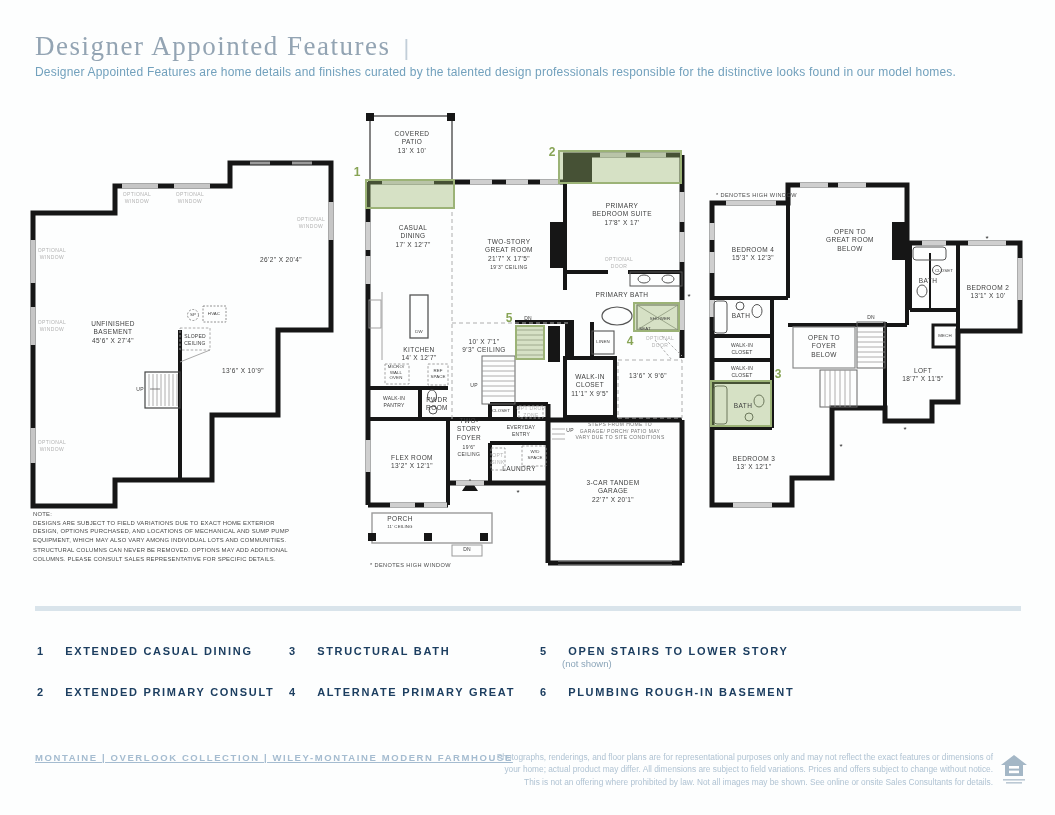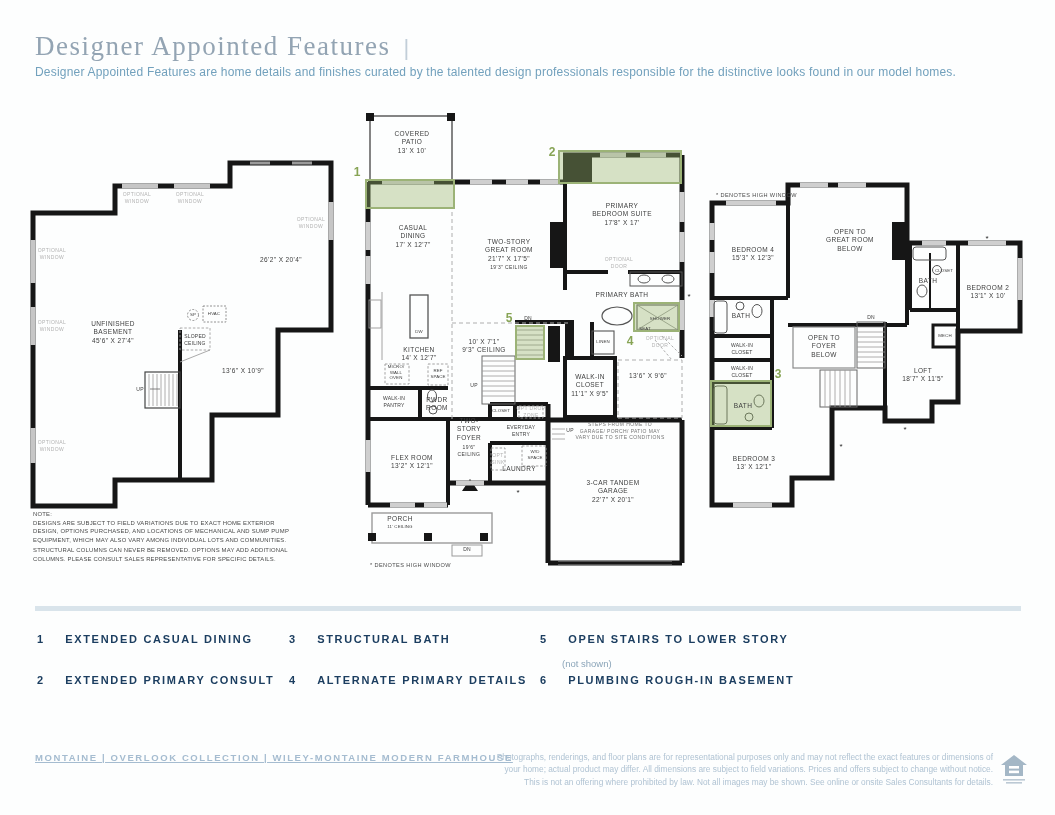--- a/index.html
+++ b/index.html
@@ -24,21 +24,21 @@
   .note{position:absolute;font-size:5.9px;line-height:1.45;color:#4a4a4a;letter-spacing:0.2px;white-space:pre-line;}
   .denotes{position:absolute;font-size:5.6px;color:#4a4a4a;letter-spacing:0.4px;}
   .ast{position:absolute;transform:translate(-50%,-50%);font-size:8px;color:#222;}
   
   .hl{position:absolute;background:rgba(150,180,106,0.38);border:2px solid #9cb377;box-sizing:border-box;}
   .callout-num{position:absolute;transform:translate(-50%,-50%);font-size:12px;font-weight:bold;color:#87a455;}
   
   .rule{position:absolute;left:35px;top:606px;width:986px;height:5px;background:#d9e4eb;}
   .legend-item{position:absolute;display:flex;gap:22px;align-items:baseline;}
   .legend-num{font-size:11px;font-weight:bold;color:#1c3e60;}
-  .legend-label{font-size:11px;font-weight:bold;color:#1c3e60;letter-spacing:1.7px;}
+  .legend-label{font-size:11px;font-weight:bold;color:#1c3e60;letter-spacing:1.7px;margin-top:12px;}
   .legend-note{position:absolute;font-size:9.5px;color:#8ba5b9;}
   
   .footer-left{position:absolute;left:35px;top:752px;color:#a5bcd0;}
   .footer-left div{font-size:9.5px;font-weight:bold;letter-spacing:1.6px;margin-bottom:4px;text-decoration:underline;}
   .footer-right{position:absolute;right:62px;top:751px;font-size:8.3px;color:#b0c3d3;
                 text-align:right;line-height:1.5;white-space:pre-line;}
   .eho{position:absolute;left:999px;top:753px;}
 </style>
 </head>
 <body>
@@ -350,21 +350,21 @@
   <div class="legend-item" style="left:37px;top:674px">
     <span class="legend-num">2</span>
     <span class="legend-label">EXTENDED PRIMARY CONSULT</span>
   </div>
   <div class="legend-item" style="left:289px;top:633px">
     <span class="legend-num">3</span>
     <span class="legend-label">STRUCTURAL BATH</span>
   </div>
   <div class="legend-item" style="left:289px;top:674px">
     <span class="legend-num">4</span>
-    <span class="legend-label">ALTERNATE PRIMARY DETAILS</span>
+    <span class="legend-label">ALTERNATE PRIMARY GREAT</span>
   </div>
   <div class="legend-item" style="left:540px;top:633px">
     <span class="legend-num">5</span>
     <span class="legend-label">OPEN STAIRS TO LOWER STORY</span>
   </div>
   <div class="legend-item" style="left:540px;top:674px">
     <span class="legend-num">6</span>
     <span class="legend-label">PLUMBING ROUGH-IN BASEMENT</span>
   </div>
   <div class="legend-note" style="left:562px;top:658px">(not shown)</div>

